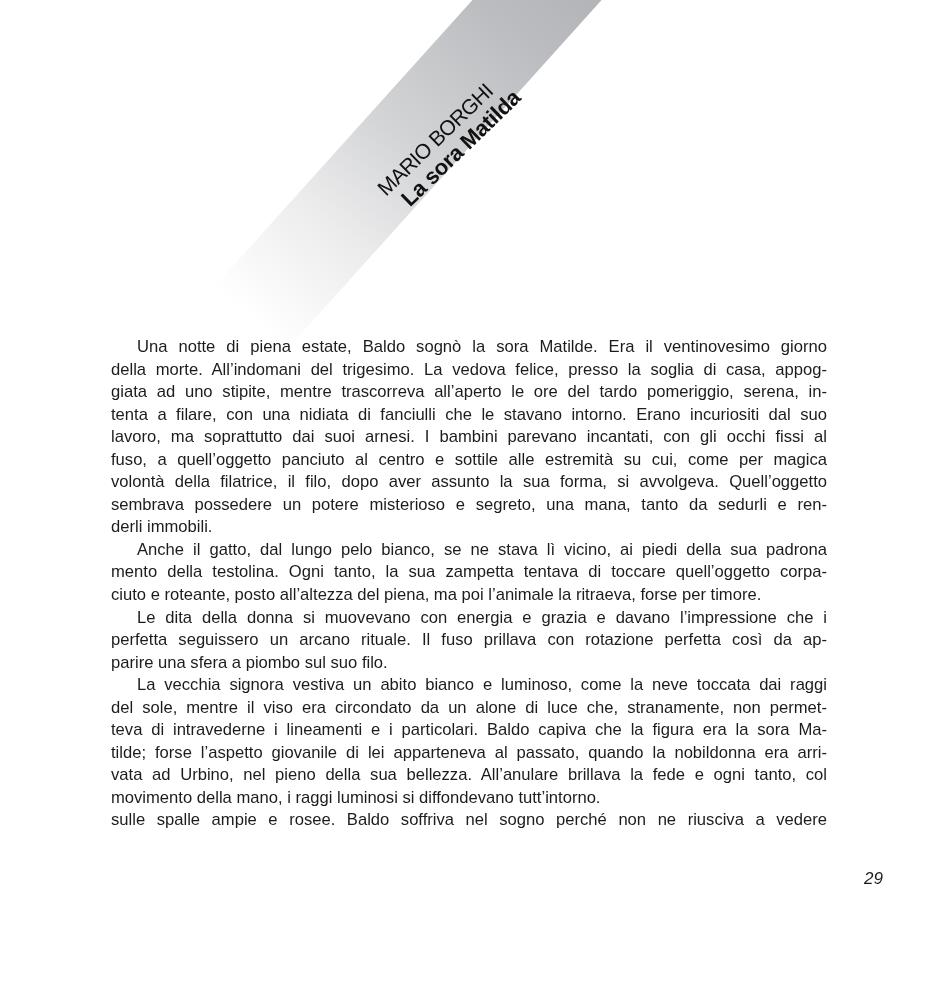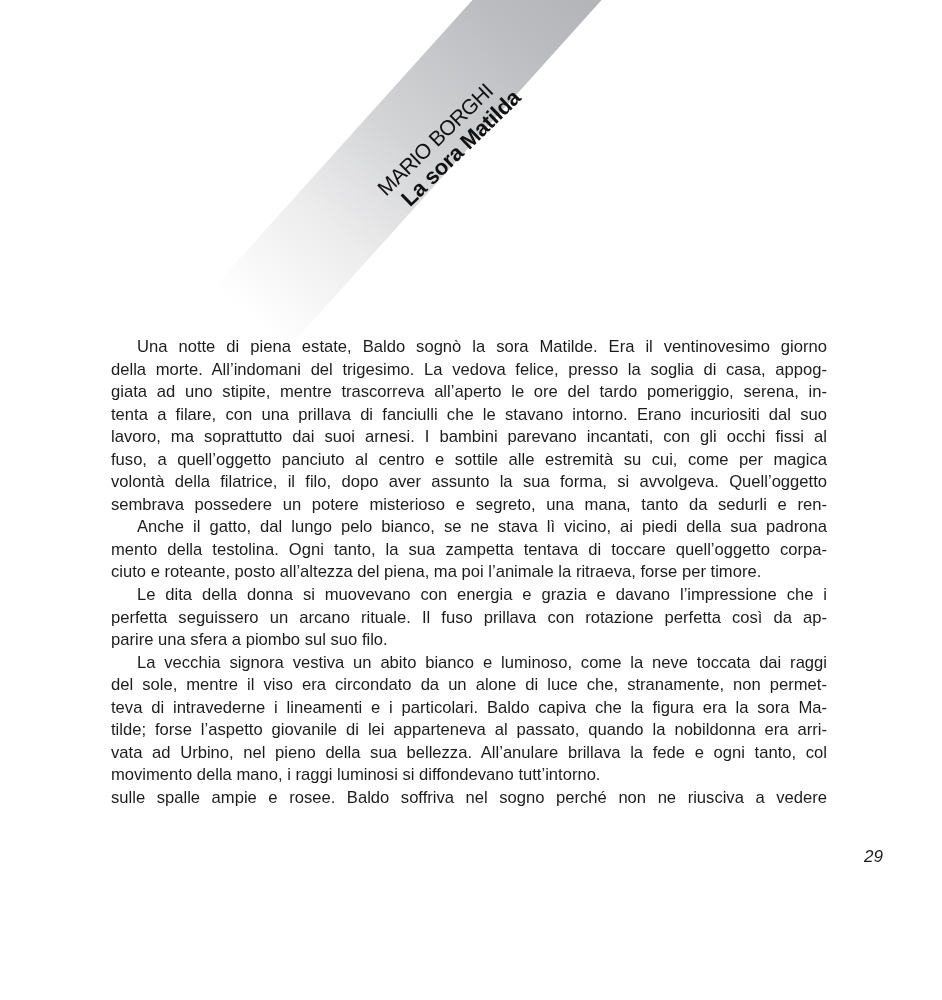--- a/index.html
+++ b/index.html
@@ -69,46 +69,47 @@
     }
     .line.indent {
       padding-left: 26px;
     }
     .line.last {
       text-align-last: left;
     }
     .page-number {
       position: absolute;
       left: 864px;
-      top: 847px;
+      top: 869px;
       font-size: 17px;
       font-style: italic;
       color: #1c1c1c;
     }
   </style>
 </head>
 <body>
 
 <div class="band"></div>
 
 <div class="title-block">
   <span class="author">MARIO BORGHI</span>
   <span class="work">La sora Matilda</span>
 </div>
 
 <div class="text">
 
   <span class="line indent">Una notte di piena estate, Baldo sognò la sora Matilde. Era il ventinovesimo giorno</span>
   <span class="line">della morte. All’indomani del trigesimo. La vedova felice, presso la soglia di casa, appog-</span>
   <span class="line">giata ad uno stipite, mentre trascorreva all’aperto  le ore del tardo pomeriggio, serena, in-</span>
-  <span class="line">tenta a filare, con una prillava di fanciulli che le stavano intorno. Erano incuriositi dal suo</span>
+  <span class="line">tenta a filare, con una nidiata di fanciulli che le stavano intorno. Erano incuriositi dal suo</span>
   <span class="line">lavoro, ma soprattutto dai suoi arnesi. I bambini parevano incantati, con gli occhi fissi al</span>
   <span class="line">fuso, a quell’oggetto panciuto al centro e sottile alle estremità su cui, come per magica</span>
   <span class="line">volontà della filatrice, il filo, dopo aver assunto la sua forma, si avvolgeva. Quell’oggetto</span>
   <span class="line">sembrava possedere un potere misterioso e segreto, una mana, tanto da sedurli e ren-</span>
+  <span class="line last">derli immobili.</span>
 
   <span class="line indent">Anche il gatto, dal lungo pelo bianco, se ne stava lì vicino, ai piedi della sua padrona</span>
   <span class="line">mento della testolina. Ogni tanto, la sua zampetta tentava di toccare quell’oggetto corpa-</span>
   <span class="line last">ciuto  e roteante, posto all’altezza del piena, ma poi l’animale la ritraeva, forse per timore.</span>
 
   <span class="line indent">Le dita della donna si muovevano con energia e grazia e davano l’impressione che i</span>
   <span class="line">perfetta seguissero un arcano rituale. Il fuso prillava con rotazione perfetta così da ap-</span>
   <span class="line last">parire una sfera a piombo sul suo filo.</span>
 
   <span class="line indent">La vecchia signora vestiva un abito bianco e luminoso, come la neve toccata dai raggi</span>

